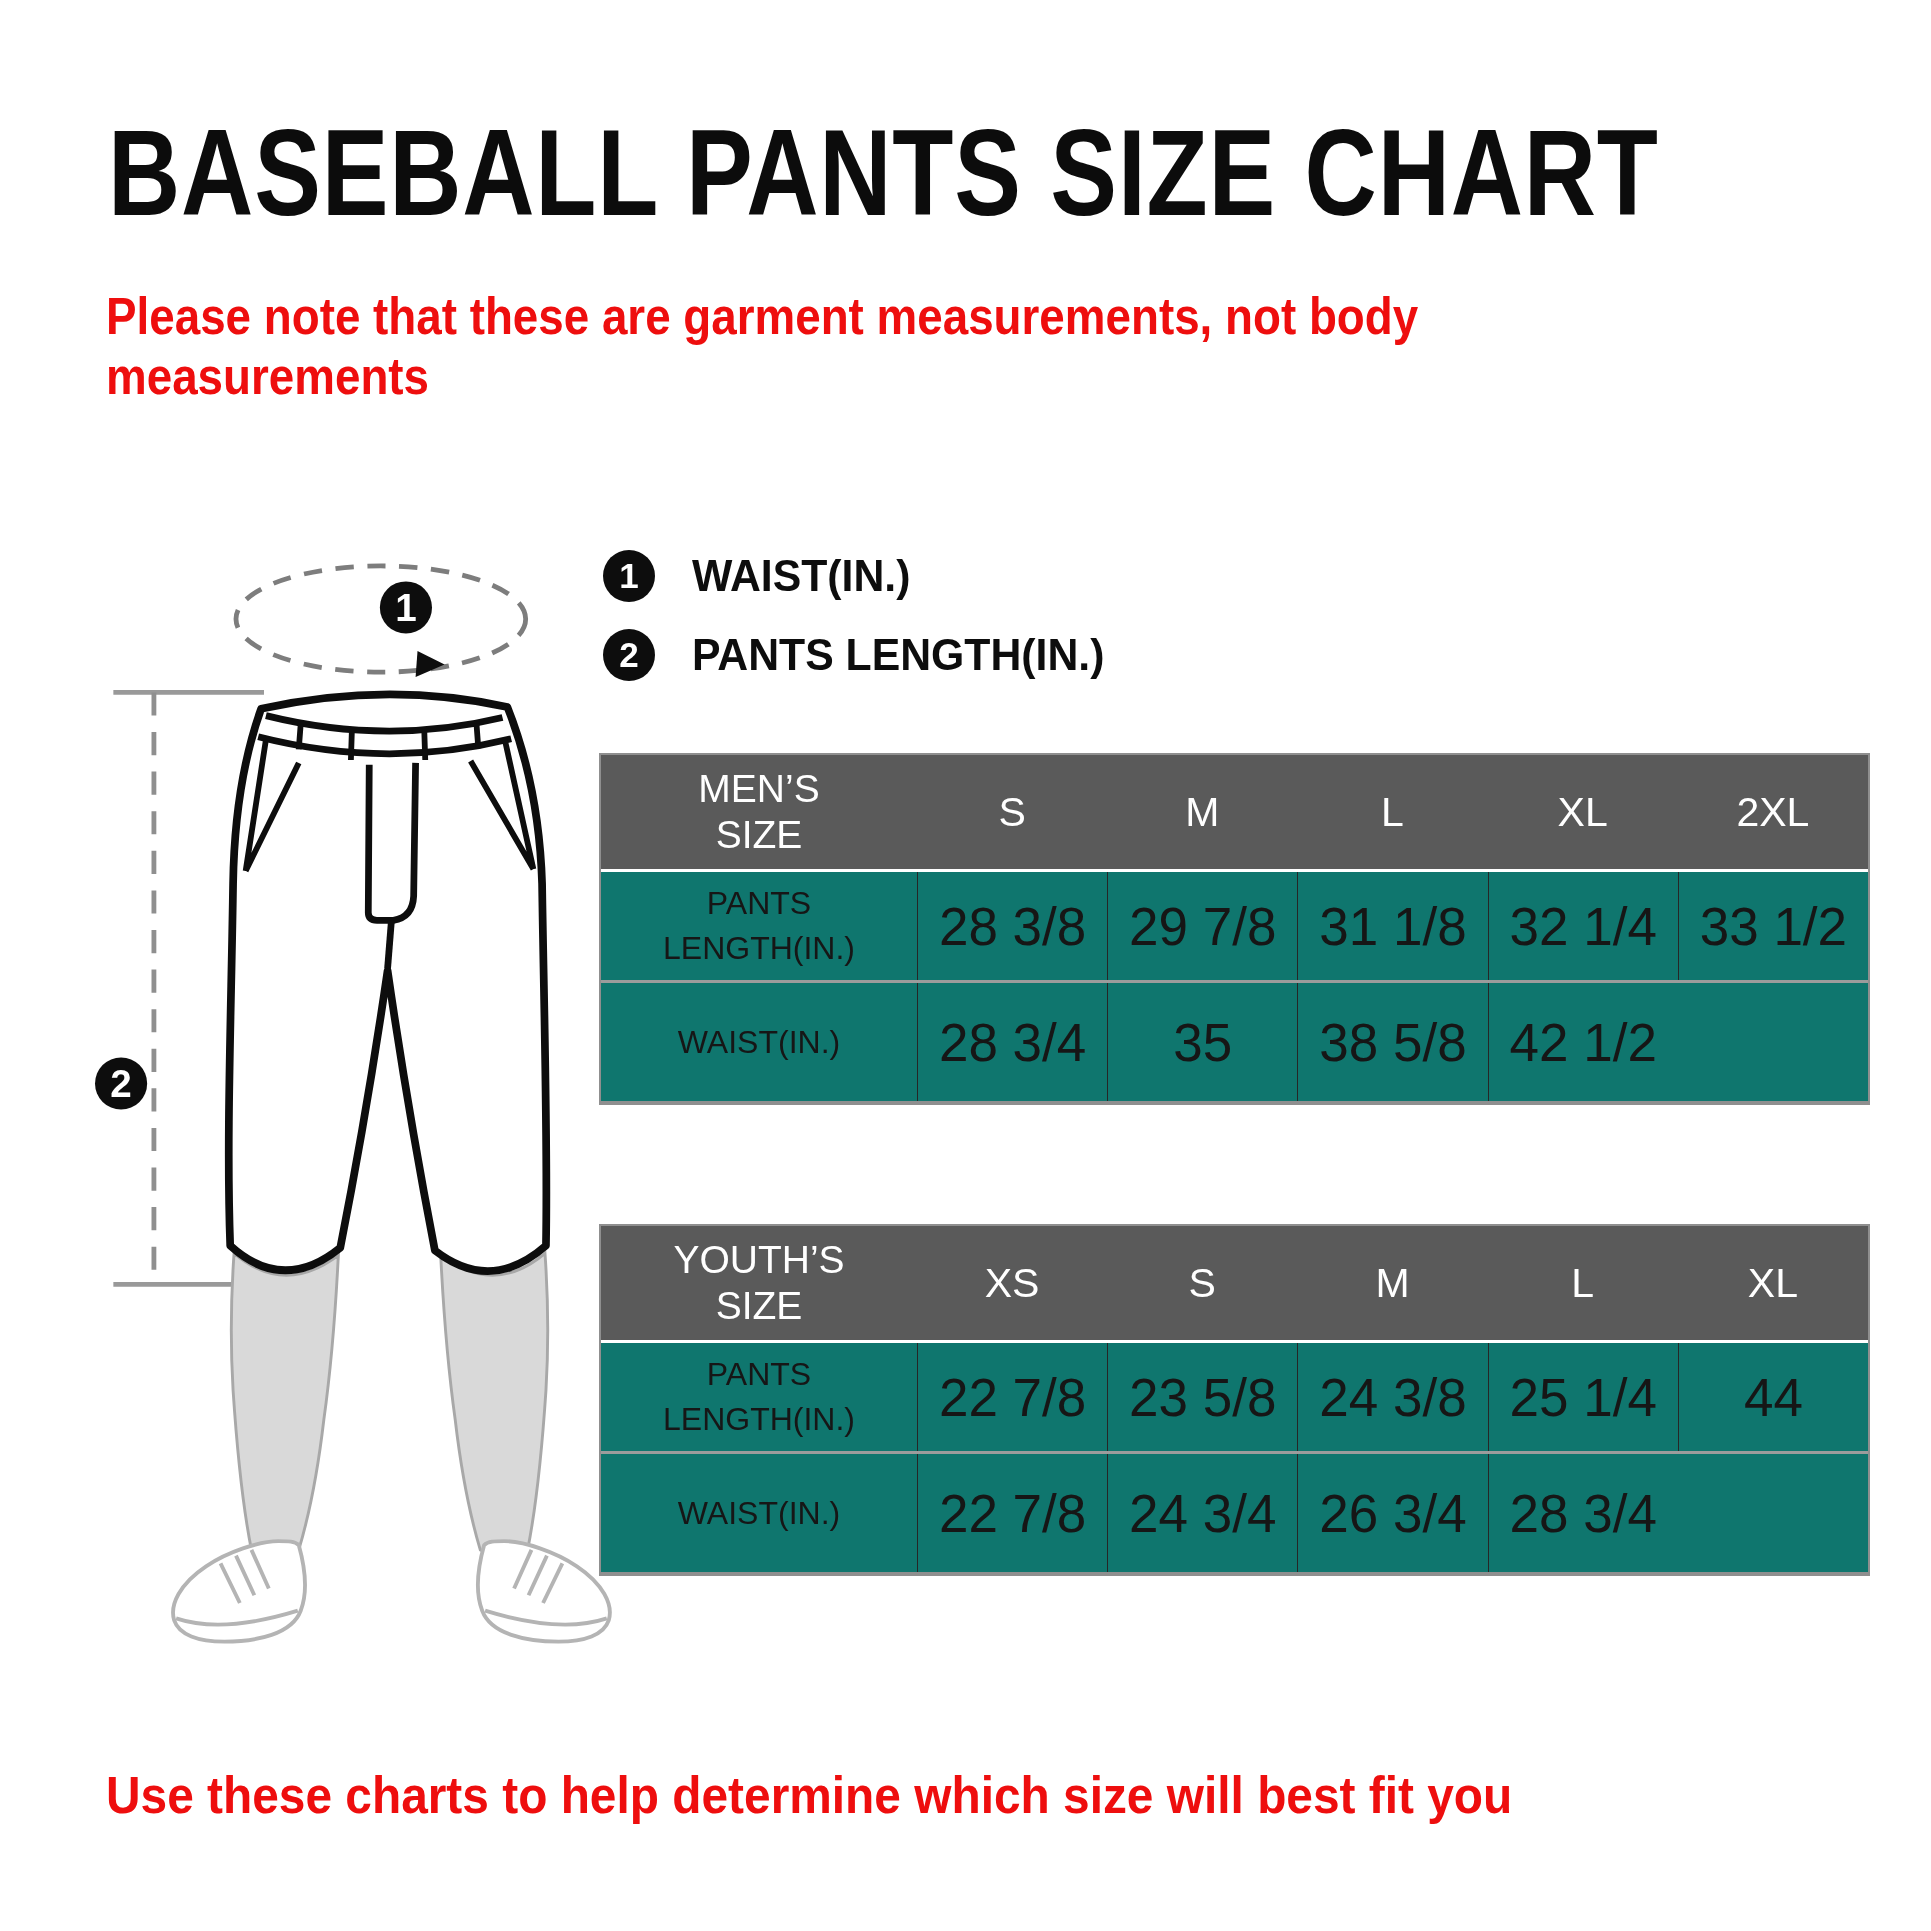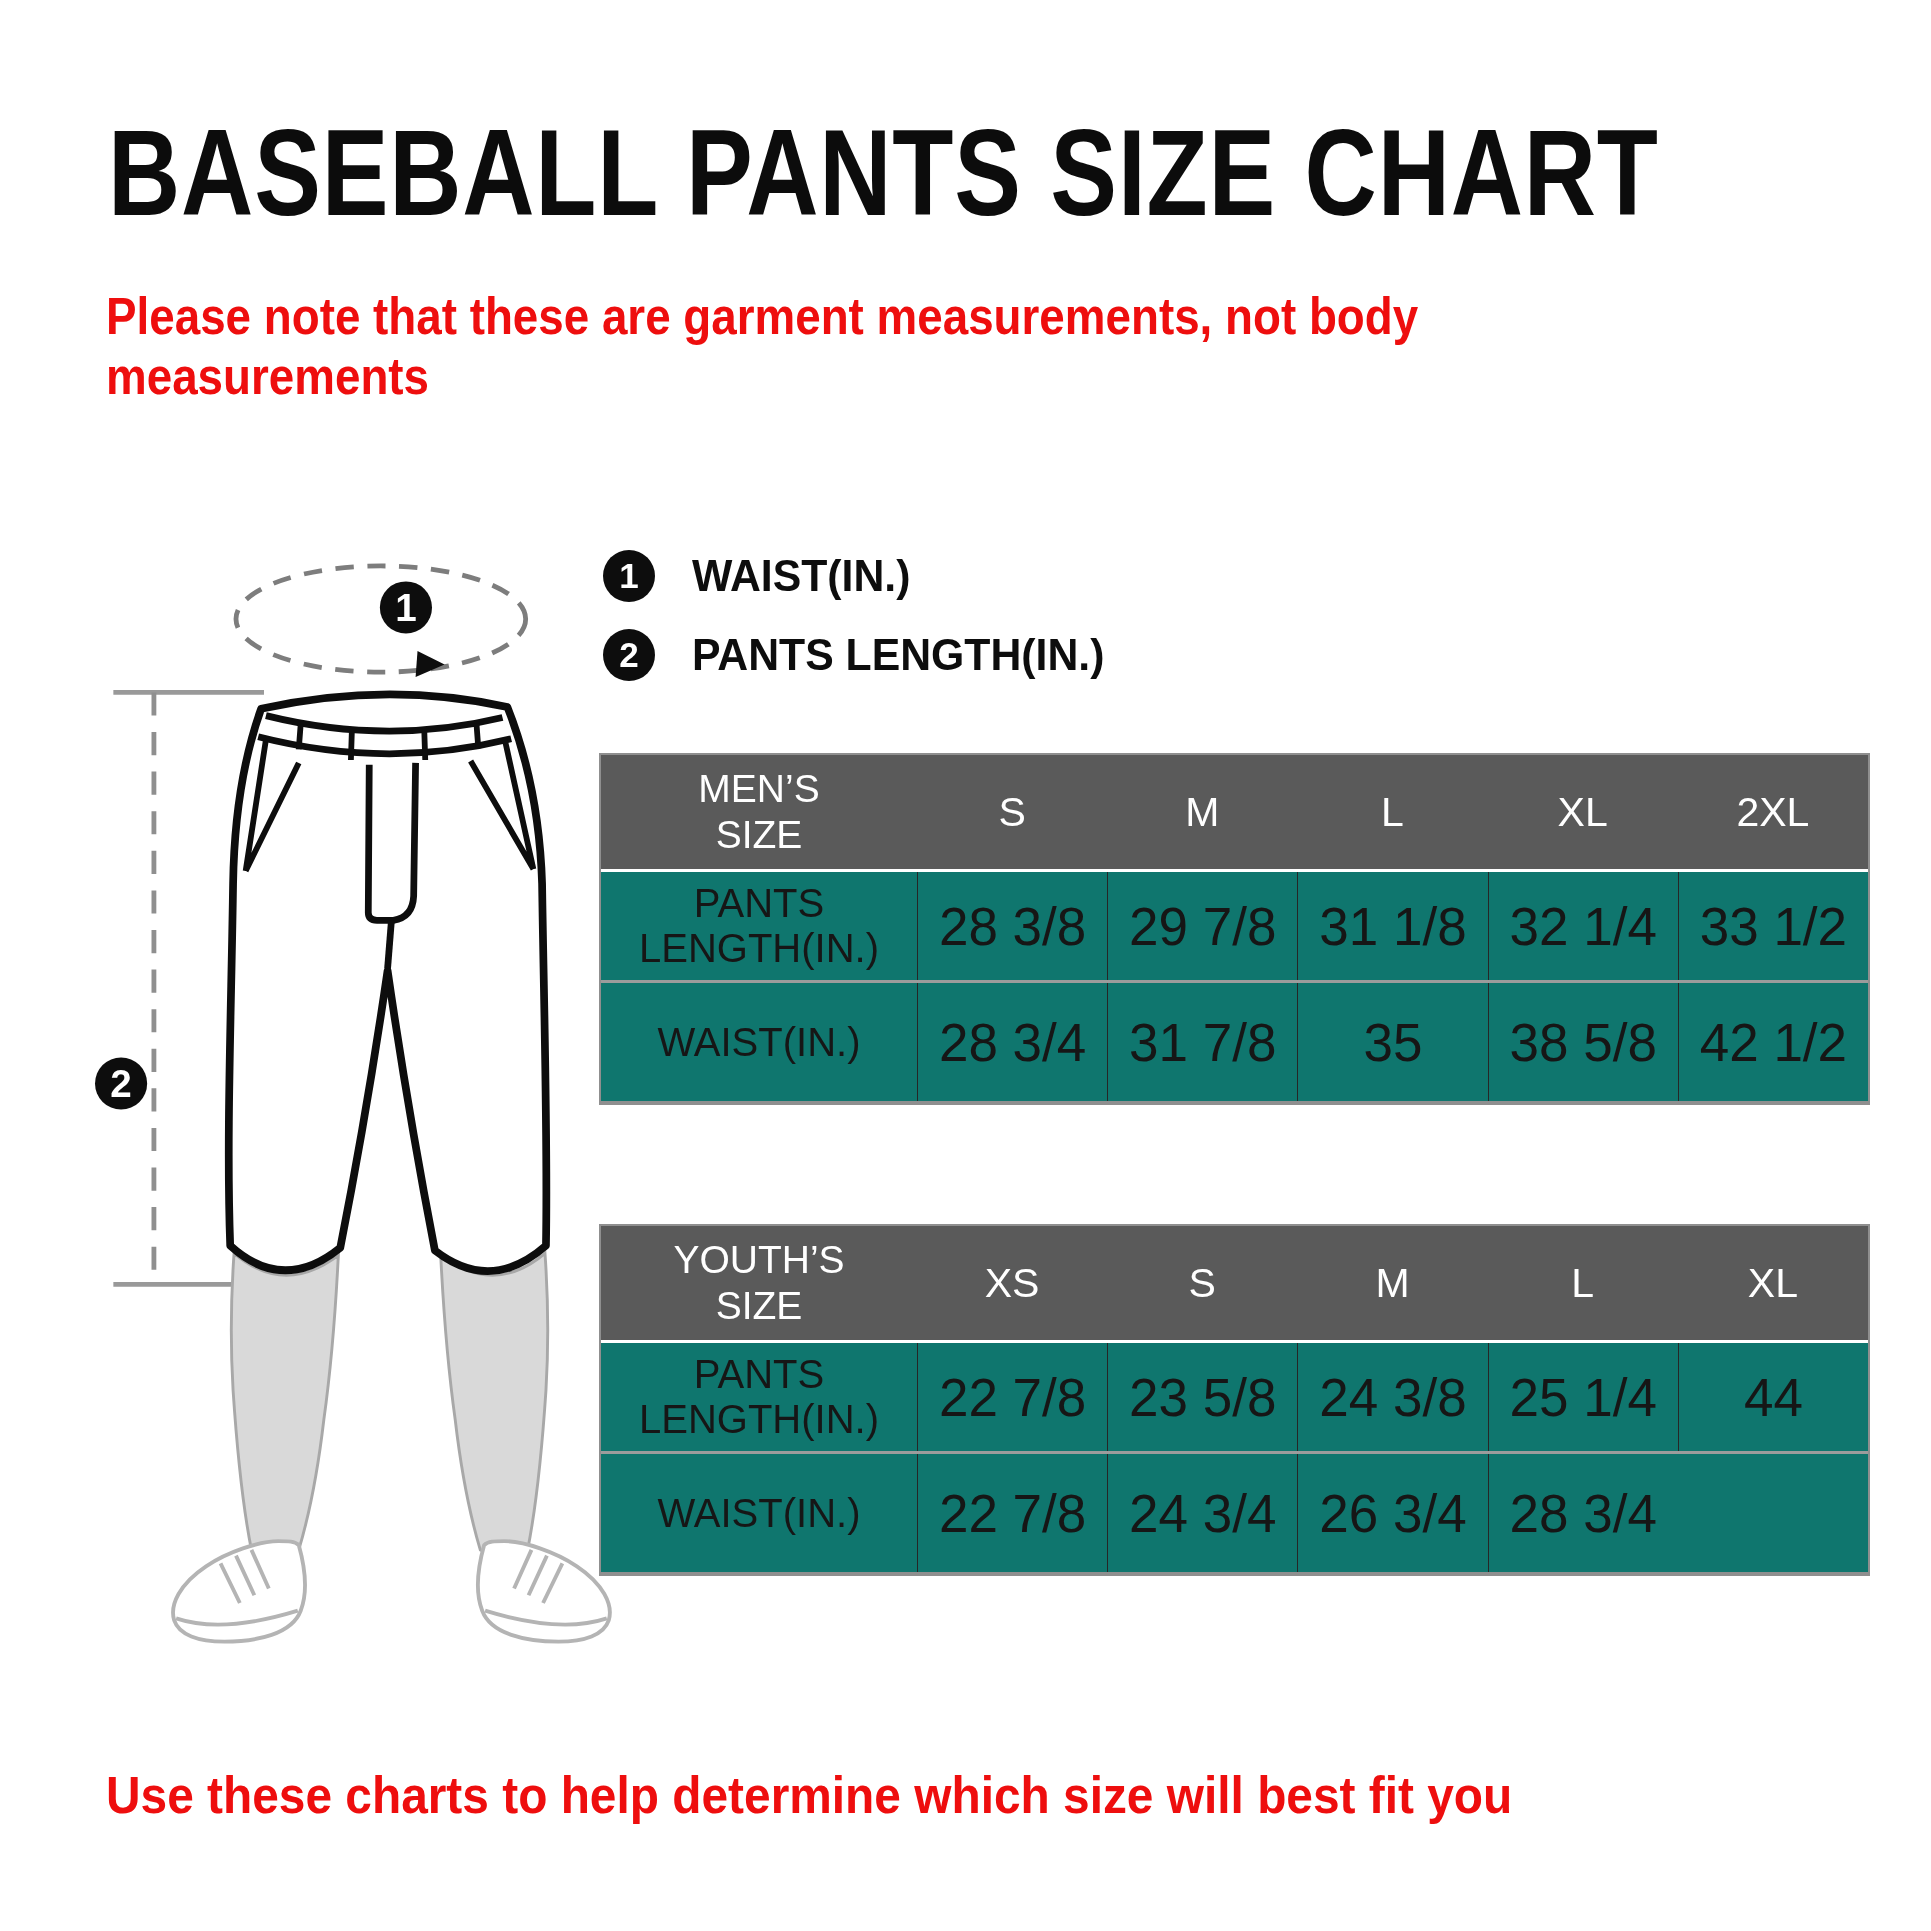--- a/index.html
+++ b/index.html
@@ -58,21 +58,21 @@
   }
   .thead .hc.first { font-size: 39px; }
   .trow { display: grid; grid-template-columns: 316px repeat(5, 1fr); }
   .trow.r1 { height: 108px; border-bottom: 3.9px solid #9c9c9c; }
   .trow.r2 { height: 118px; }
   .trow .c {
     display: flex; align-items: center; justify-content: center;
     color: #161616; text-align: center; box-sizing: border-box;
   }
   .trow .c + .c { border-left: 1.9px solid #262626; }
-  .trow .c.lab { font-size: 40px; line-height: 45px; }
+  .trow .c.lab { font-size: 32px; line-height: 45px; }
   .trow .c.val { font-size: 53px; }
 
   
   .footer {
     left: 106px; top: 1769px;
     color: #ee0e0e; font-weight: 700; font-size: 52px; line-height: 1;
     white-space: nowrap;
     transform: scaleX(0.92); transform-origin: left top;
   }
 
@@ -165,21 +165,20 @@
     <div class="c val">29 7/8</div>
     <div class="c val">31 1/8</div>
     <div class="c val">32 1/4</div>
     <div class="c val">33 1/2</div>
   </div>
   <div class="trow r2">
     <div class="c lab">
       <div>WAIST(IN.)</div>
     </div>
     <div class="c val">28 3/4</div>
-    <div class="c val">31 7/8</div>
     <div class="c val">35</div>
     <div class="c val">38 5/8</div>
     <div class="c val">42 1/2</div>
   </div>
 </div>
 
 <div class="size-table" style="top:1224px;">
   <div class="thead">
     <div class="hc first">
       <div>

